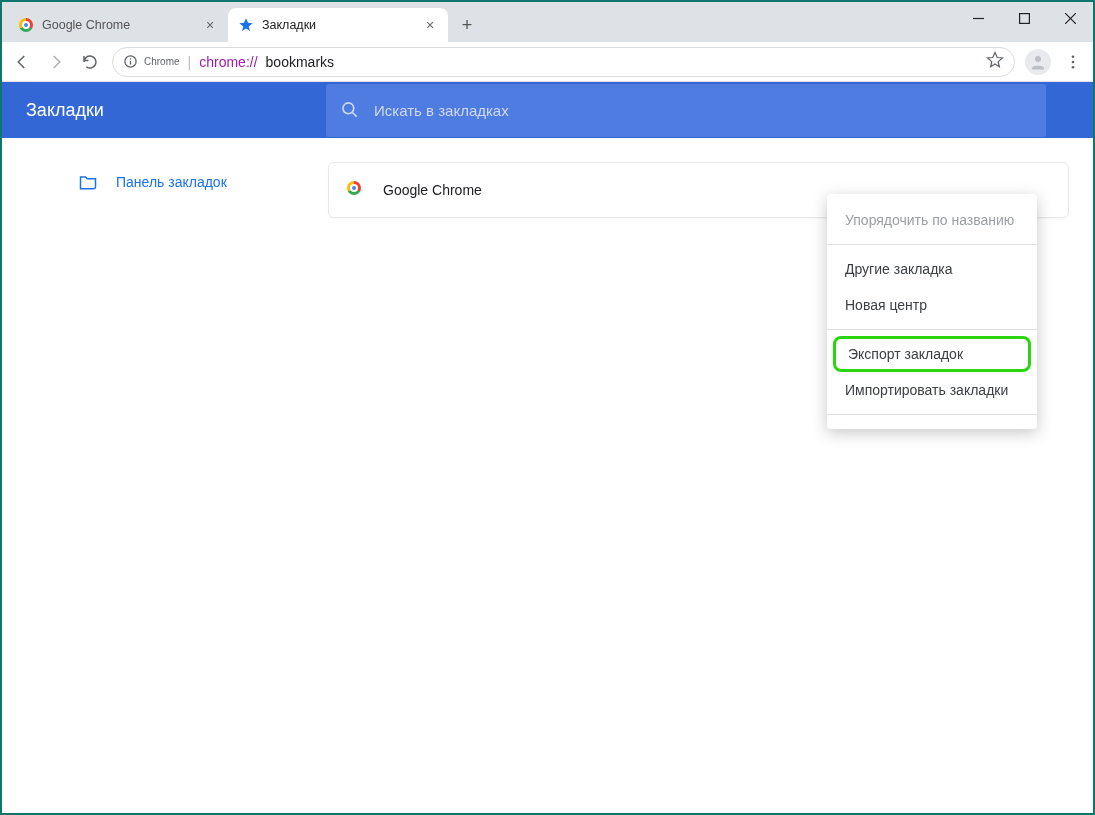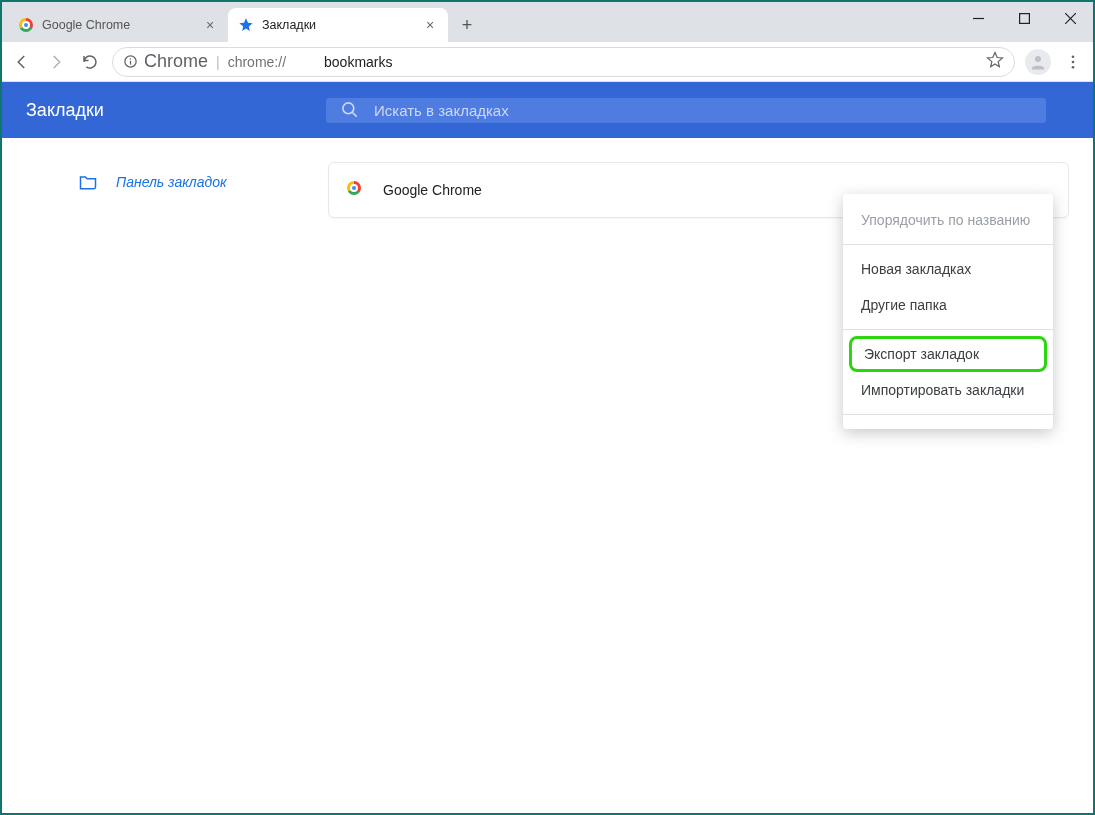--- a/index.html
+++ b/index.html
@@ -16,48 +16,48 @@
   .tab .close { width: 16px; height: 16px; color: #666; display:flex; align-items:center; justify-content:center; font-size:14px; }
   .newtab { width: 30px; height: 30px; display:flex; align-items:center; justify-content:center; color:#555; font-size:18px; margin-bottom:2px; margin-left:4px; }
   .win-controls { display:flex; height: 32px; align-self:flex-start; }
   .win-btn { width: 46px; display:flex; align-items:center; justify-content:center; color:#222; }
   .win-btn svg { stroke:#222; }
 
   
   .toolbar { height: 40px; background:#fff; border-bottom:1px solid #e3e3e3; display:flex; align-items:center; padding:0 8px; gap:10px; }
   .nav-icon { width:24px; height:24px; display:flex; align-items:center; justify-content:center; color:#5f6368; }
   .addrbar { flex:1; height:30px; border:1px solid #dcdcdc; border-radius:15px; display:flex; align-items:center; padding:0 10px; gap:8px; font-size:14px; color:#5f6368; }
-  .addrbar .chip { display:flex; align-items:center; gap:6px; color:#5f6368; font-size:18px; }
+  .addrbar .chip { display:flex; align-items:center; gap:6px; color:#5f6368; font-size:10px; }
   .addrbar .sep { color:#bbb; }
-  .addrbar .url-dark { color:#202124;margin-left:30px; }
+  .addrbar .url-dark { color:#202124; }
   .addrbar .star { margin-left:auto; color:#5f6368; }
   .avatar { width:26px; height:26px; border-radius:50%; background:#e8eaed; display:flex; align-items:center; justify-content:center; color:#9aa0a6; }
   .menu-dots { width:24px; height:24px; display:flex; align-items:center; justify-content:center; color:#5f6368; }
 
   
   .page { flex:1; position:relative; background:#fff; overflow:hidden; }
   .header { height:56px; background:#3367d6; display:flex; align-items:center; padding:0 24px; color:#fff; }
   .header-title { font-size:18px; font-weight:400; width:300px; }
-  .searchbox { background:#4e7ce0; height:25px; border-radius:3px; flex:1; max-width:720px; display:flex; align-items:center; padding:0 14px; gap:14px; color:#cfd8f3; }
+  .searchbox { background:#4e7ce0; height:53px; border-radius:3px; flex:1; max-width:720px; display:flex; align-items:center; padding:0 14px; gap:14px; color:#cfd8f3; }
   .searchbox input { background:transparent; border:none; outline:none; color:#fff; font-size:15px; flex:1; }
   .searchbox input::placeholder { color:#cfd8f3; }
 
   .content { display:flex; height:calc(100% - 56px); }
   .sidebar { width:326px; padding:24px 0 0 76px; }
-  .sb-item { display:flex; align-items:center; gap:18px; height:40px; font-size:14px; color:#5f6368; cursor:pointer;font-style:italic; }
+  .sb-item { display:flex; align-items:center; gap:18px; height:40px; font-size:14px; color:#5f6368; cursor:pointer; }
   .sb-item.active { color:#1a73e8; }
   .sb-item .icon { width:20px; height:20px; display:flex; align-items:center; justify-content:center; }
   .main { flex:1; padding:24px 24px 0 0; }
 
   .card { background:#fff; border:1px solid #e8e8e8; border-radius:6px; box-shadow:0 1px 2px rgba(0,0,0,0.04); }
   .row { height:54px; display:flex; align-items:center; padding:0 18px; gap:18px; font-size:14px; color:#202124; }
   .row .favicon { width:18px; height:18px; }
 
   
-  .menu { position:absolute; top:112px; right:40px; width:210px; background:#fff; border-radius:4px; box-shadow:0 4px 16px rgba(0,0,0,0.22); padding:8px 0; }
+  .menu { position:absolute; top:112px; right:56px; width:210px; background:#fff; border-radius:4px; box-shadow:0 4px 16px rgba(0,0,0,0.22); padding:8px 0; }
   .menu-item { padding:10px 18px; font-size:14px; color:#3c4043; cursor:pointer; }
   .menu-item.disabled { color:#9aa0a6; cursor:default; }
   .menu-item.highlight { border:3px solid #2bd60f; border-radius:8px; margin:0 6px; padding:7px 12px; }
   .menu-sep { height:1px; background:#e0e0e0; margin:6px 0; }
 
   .chrome-dot { display:inline-block; width:14px; height:14px; border-radius:50%; background:conic-gradient(#ea4335 0 120deg,#34a853 120deg 240deg,#fbbc05 240deg 360deg); position:relative; }
   .chrome-dot::after { content:''; position:absolute; inset:3px; border-radius:50%; background:#4285f4; border:2px solid #fff; }
 </style>
 </head>
 <body>
@@ -123,21 +123,21 @@
     <div class="addrbar">
       <span class="chip">
         <svg width="15" height="15" viewBox="0 0 24 24">
             <circle cx="12" cy="12" r="9" fill="none" stroke="#5f6368" stroke-width="2"></circle>
             <circle cx="12" cy="8" r="1.2" fill="#5f6368"></circle>
             <rect x="11" y="11" width="2" height="6" fill="#5f6368"></rect>
           </svg>
         <span>Chrome</span>
       </span>
       <span class="sep">|</span>
-      <span style="color:#737373;">chrome://</span>
+      <span style="color:#a21caf;">chrome://</span>
         <span class="url-dark">bookmarks</span>
       <span class="star">
         <svg width="18" height="18" viewBox="0 0 24 24">
             <path fill="none" stroke="#5f6368" stroke-width="1.6" d="M12 17.3 6.2 21l1.6-6.8L2 9.3l7-.6L12 2l3 6.7 7 .6-5.8 4.9 1.6 6.8z"></path>
           </svg>
       </span>
     </div>
     <div class="avatar">
       <svg width="18" height="18" viewBox="0 0 24 24">
           <circle cx="12" cy="8" r="4" fill="#bdc1c6"></circle>
@@ -183,21 +183,21 @@
             <span class="favicon"><span class="chrome-dot"></span></span>
             <span>Google Chrome</span>
           </div>
         </div>
       </div>
     </div>
 
     <div class="menu">
       <div class="menu-item disabled">Упорядочить по названию</div>
       <div class="menu-sep"></div>
-      <div class="menu-item">Новая закладках</div>
-      <div class="menu-item">Другие папка</div>
+      <div class="menu-item">Другие закладка</div>
+      <div class="menu-item">Новая центр</div>
       <div class="menu-sep"></div>
       <div class="menu-item highlight">Экспорт закладок</div>
       <div class="menu-item">Импортировать закладки</div>
       <div class="menu-sep"></div>
     </div>
   </div>
 </div>
 
 </body></html>

